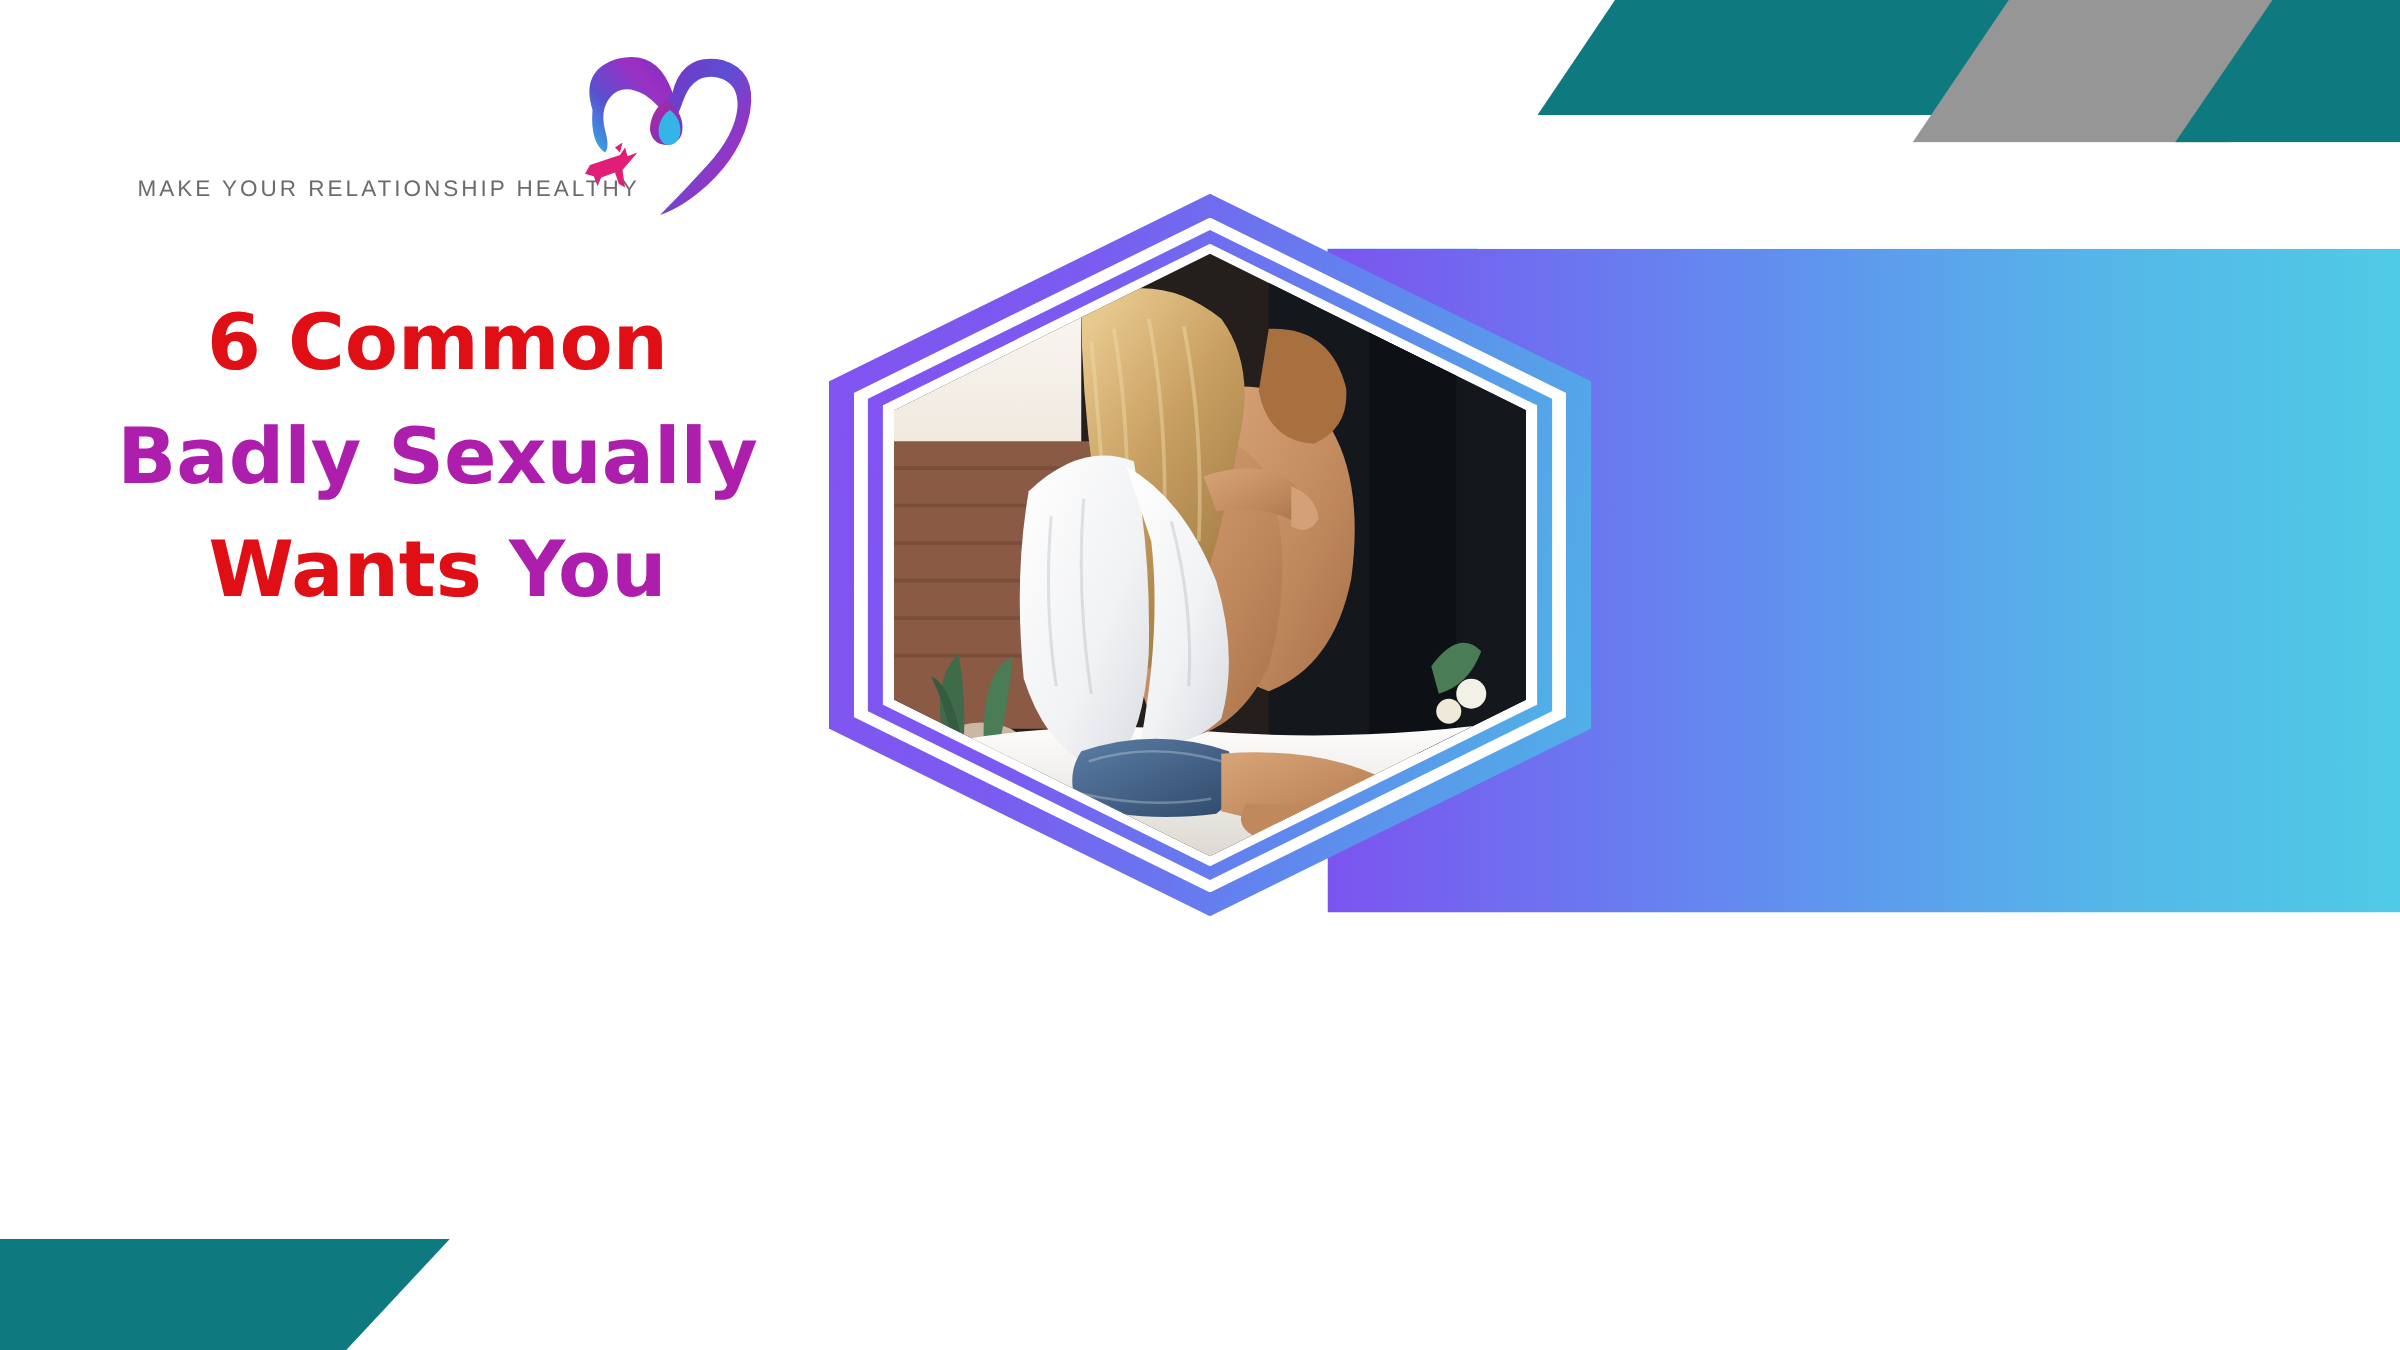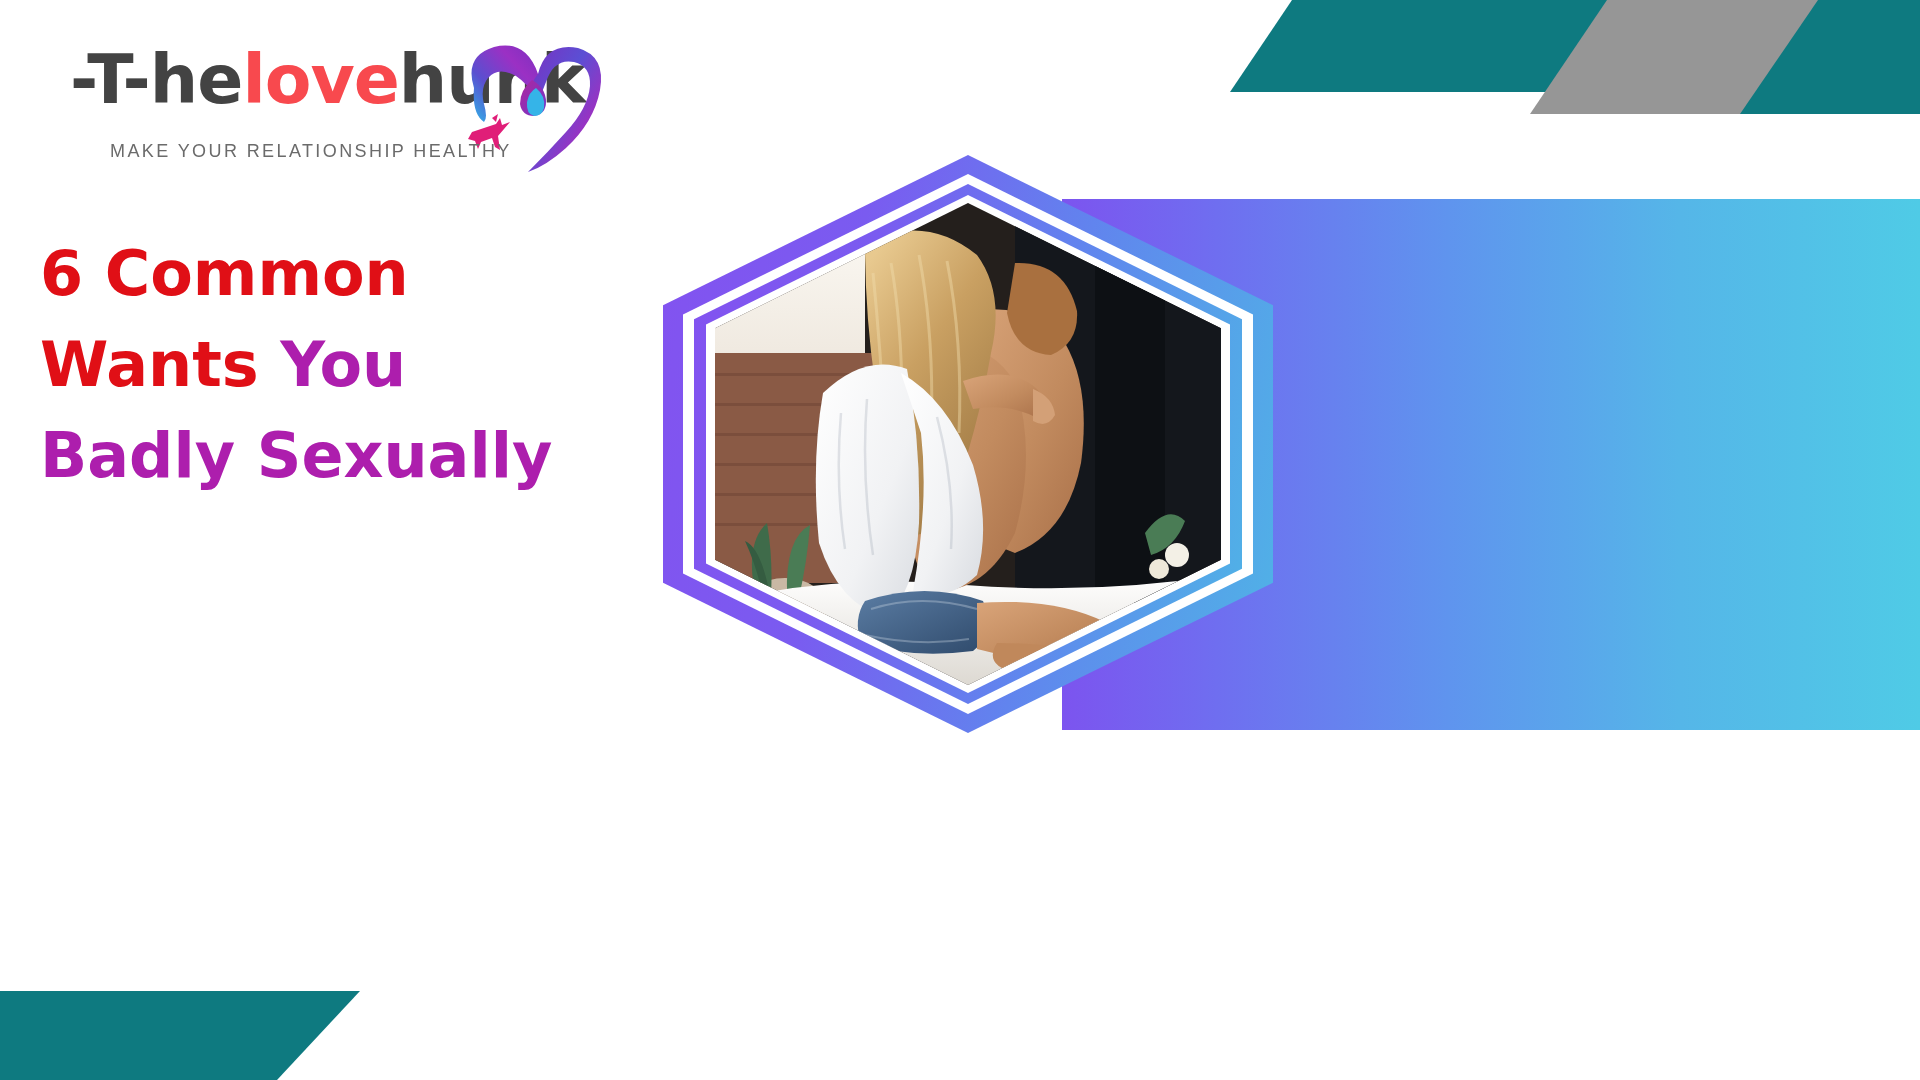--- a/index.html
+++ b/index.html
@@ -93,20 +93,21 @@
   .heart{position:absolute;left:392px;top:-2px;width:160px;height:150px;}
   .heart svg{display:block;}
 
   
   .headline{
     position:absolute;left:40px;top:228px;width:620px;
     font-family:"DejaVu Sans", sans-serif;
     font-weight:700;
     font-size:62px;
     line-height:1.47;
+    text-align:center;
     letter-spacing:0px;
   }
   .hl-line{white-space:nowrap;}
   .c-red{color:#e00f16;}
   .c-purple{color:#ad1ead;}
 </style>
 </head>
 <body>
 
 <div class="stage">
@@ -219,21 +220,20 @@
           <path d="M150 432 Q204 444 254 436"></path>
         </g>
 
         <path d="M262 400 Q340 394 392 420 Q420 442 396 460 Q320 462 262 446 Z" fill="url(#skin)"></path>
         <path d="M282 440 Q350 440 400 458 Q366 474 300 470 Q268 462 282 440 Z" fill="#c0885b"></path>
       </svg>
     </div>
   </div>
 
   <div class="logo">
-    <div class="logo-word"><span class="lw-dark" style="color: rgb(67, 67, 67);">-T-he</span><span class="lw-red" style="color: rgb(248, 73, 78);">love</span><span class="lw-dark" style="color: rgb(67, 67, 67);">hunk</span></div>
 
     <div class="heart">
       <svg width="160" height="150" viewBox="0 0 160 150" xmlns="http://www.w3.org/2000/svg">
         <defs>
           <linearGradient id="hg1" x1="0" y1="1" x2="1" y2="0">
             <stop offset="0%" stop-color="#2fb6e8"></stop>
             <stop offset="35%" stop-color="#5a4fd0"></stop>
             <stop offset="70%" stop-color="#9b30c4"></stop>
             <stop offset="100%" stop-color="#7a2fbf"></stop>
           </linearGradient>
@@ -264,17 +264,17 @@
           <path d="M38 92 L44 88 L42 96 Z"></path>
         </g>
       </svg>
     </div>
 
     <div class="tagline">MAKE YOUR RELATIONSHIP HEALTHY</div>
   </div>
 
   <div class="headline">
     <div class="hl-line"><span class="c-red" style="color: rgb(224, 15, 22);">6 Common</span></div>
+    <div class="hl-line"><span class="c-purple" style="color: rgb(173, 30, 173);">Badly Sexually</span></div>
     <div class="hl-line"><span class="c-red" style="color: rgb(224, 15, 22);">Wants </span><span class="c-purple" style="color: rgb(173, 30, 173);">You</span></div>
-    <div class="hl-line"><span class="c-purple" style="color: rgb(173, 30, 173);">Badly Sexually</span></div>
   </div>
 
 </div>
 
 </body></html>

